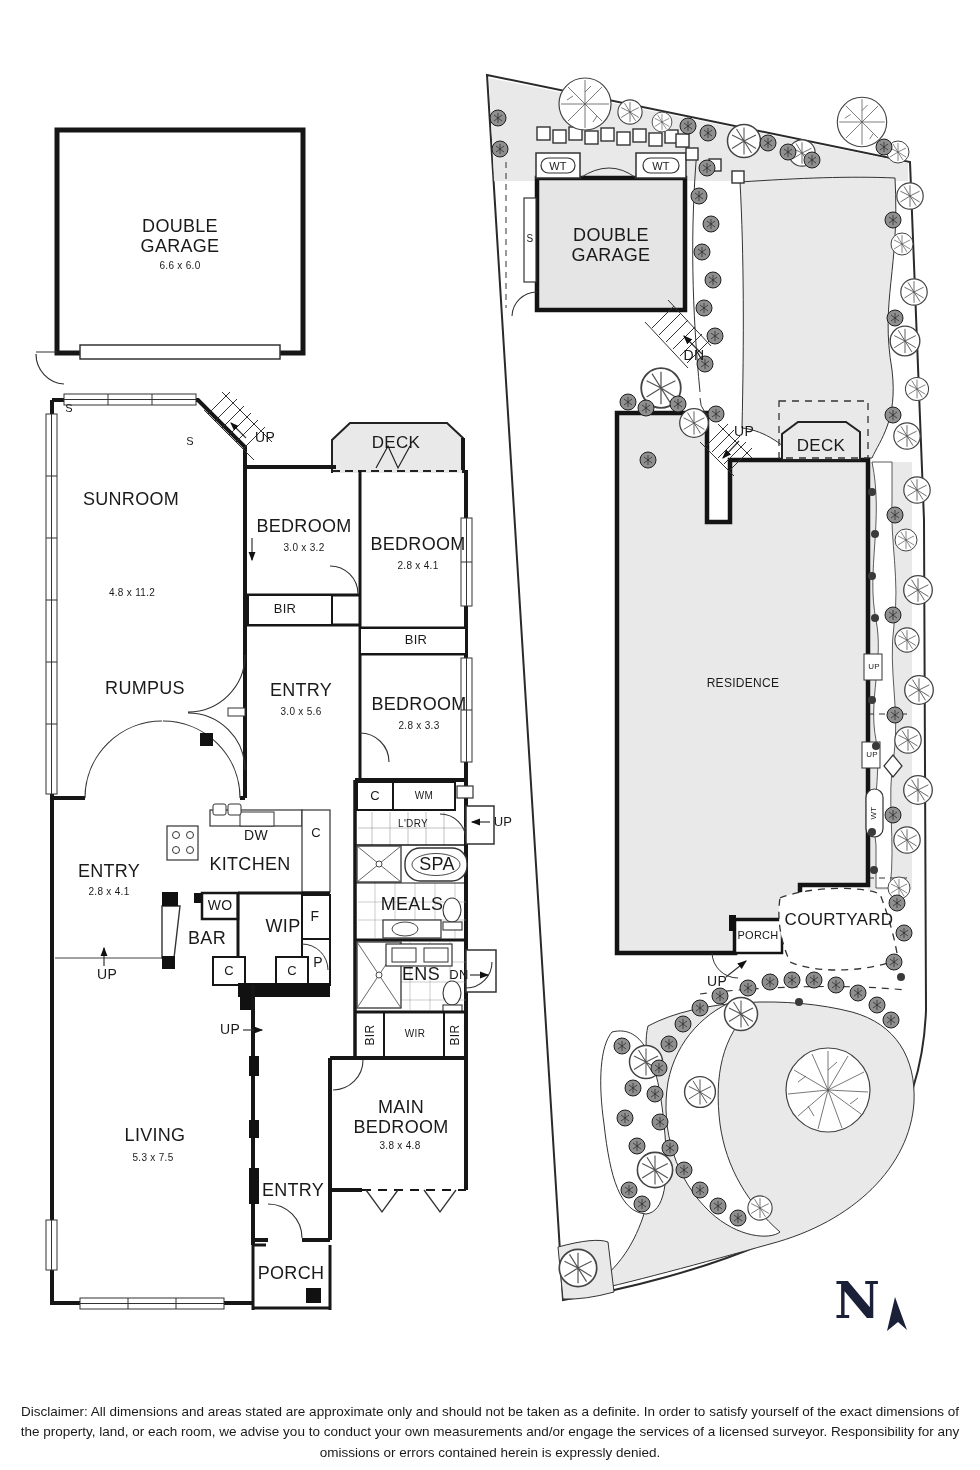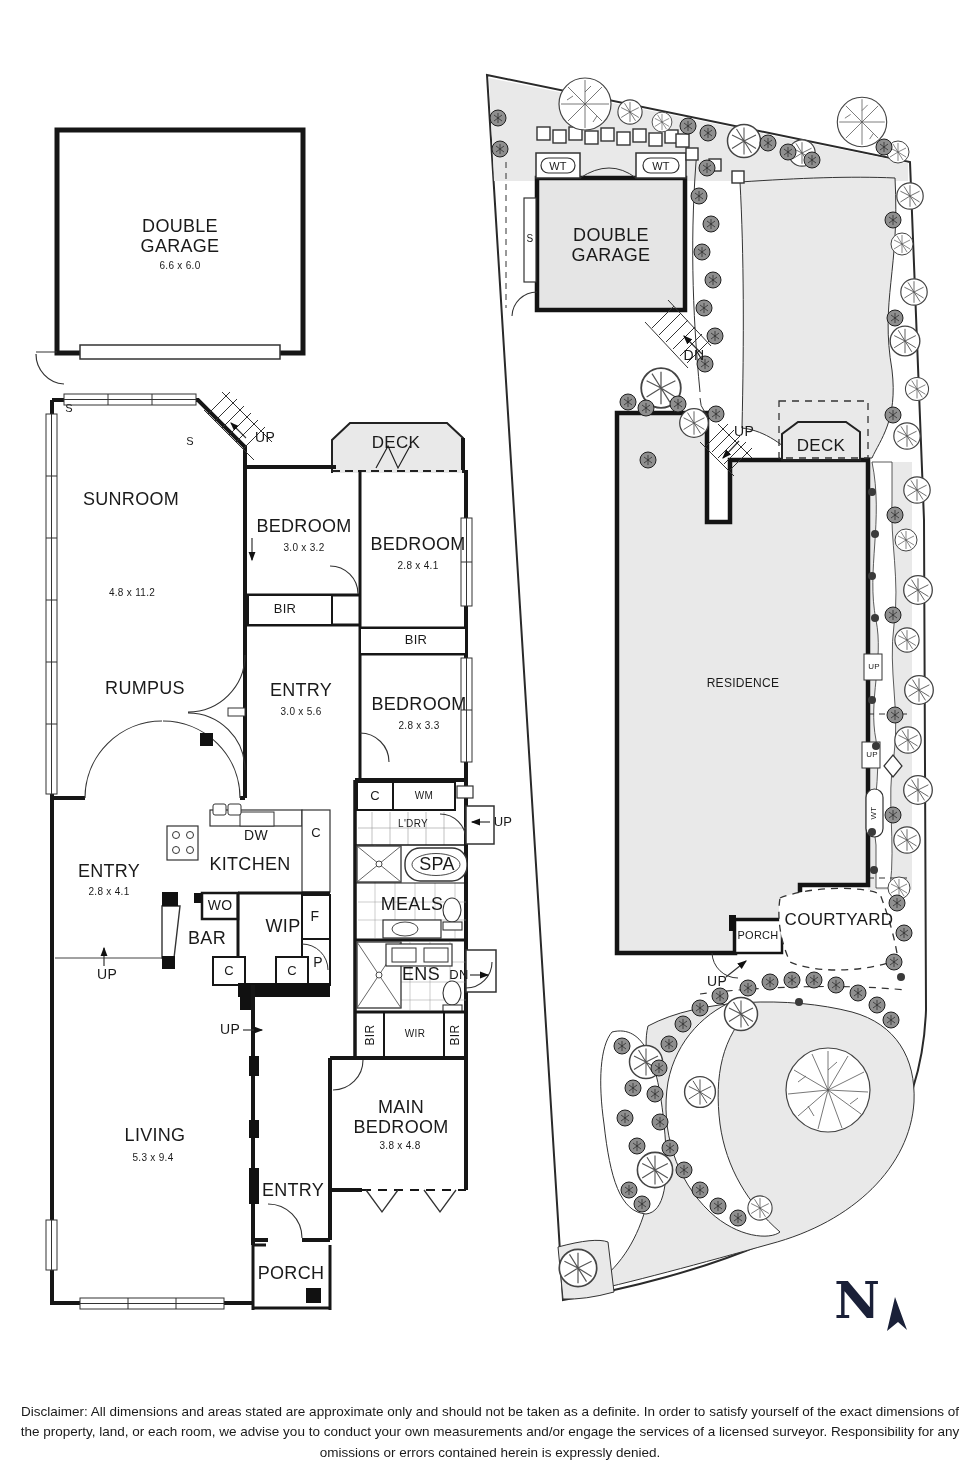--- a/index.html
+++ b/index.html
@@ -407,21 +407,21 @@
 <div class="lbl f15" style="left:109px;top:892px">2.8 x 4.1</div>
 <div class="lbl f14" style="left:220px;top:906px">WO</div>
 <div class="lbl f18" style="left:207px;top:938px">BAR</div>
 <div class="lbl f18" style="left:283px;top:926px">WIP</div>
 <div class="lbl f14" style="left:315px;top:917px">F</div>
 <div class="lbl f14" style="left:318px;top:963px">P</div>
 <div class="lbl f13" style="left:229px;top:971px">C</div>
 <div class="lbl f13" style="left:292px;top:971px">C</div>
 <div class="lbl f14" style="left:107px;top:975px">UP</div>
 <div class="lbl f18" style="left:155px;top:1135px">LIVING</div>
-<div class="lbl f15" style="left:153px;top:1158px">5.3 x 9.4</div>
+<div class="lbl f15" style="left:153px;top:1158px">5.3 x 7.5</div>
 <div class="lbl f14" style="left:230px;top:1030px">UP</div>
 <div class="lbl wrap f17" style="left:401px;top:1117px;width:120px">MAIN BEDROOM</div>
 <div class="lbl f15" style="left:400px;top:1146px">3.8 x 4.8</div>
 <div class="lbl f17" style="left:293px;top:1190px">ENTRY</div>
 <div class="lbl f17" style="left:291px;top:1273px">PORCH</div>
 
 <div class="lbl f11" style="left:558px;top:166px">WT</div>
 <div class="lbl f11" style="left:661px;top:166px">WT</div>
 <div class="lbl f10" style="left:530px;top:239px">S</div>
 <div class="lbl wrap f17" style="left:611px;top:245px;width:100px">DOUBLE GARAGE</div>

